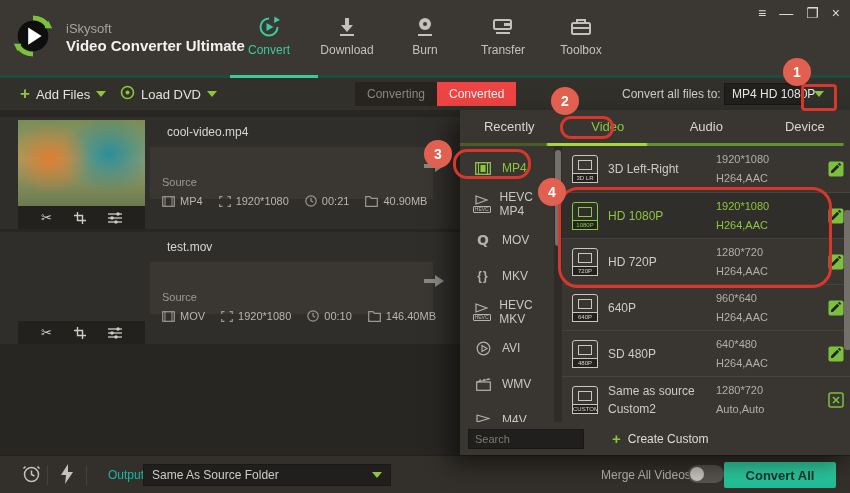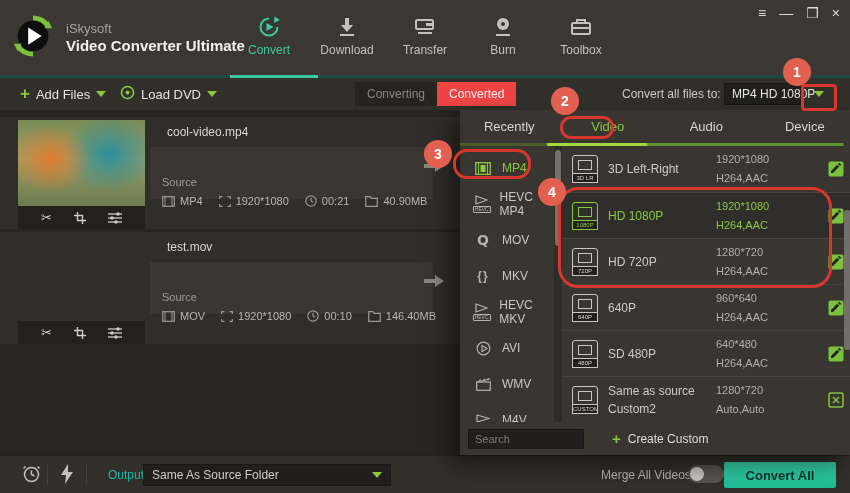--- a/index.html
+++ b/index.html
@@ -151,37 +151,37 @@
           <svg width="22" height="22" viewBox="0 0 22 22">
             <rect x="9" y="2" width="4" height="7" fill="#c4c1bc"></rect>
             <polygon points="5,9 17,9 11,16" fill="#c4c1bc"></polygon>
             <rect x="4" y="18" width="14" height="2" fill="#c4c1bc"></rect>
           </svg>
         </span>
         <span class="nlabel">Download</span>
       </div>
       <div class="nav-item">
         <span class="nicon">
+          <svg width="22" height="22" viewBox="0 0 22 22">
+            <circle cx="11" cy="8" r="6" fill="#c4c1bc"></circle>
+            <circle cx="11" cy="8" r="2" fill="#3b3834"></circle>
+            <rect x="4" y="18" width="14" height="2" fill="#c4c1bc"></rect>
+          </svg>
+        </span>
+        <span class="nlabel">Burn</span>
+      </div>
+      <div class="nav-item">
+        <span class="nicon">
           <svg width="24" height="22" viewBox="0 0 24 22">
             <rect x="3" y="4" width="17" height="9" rx="1.5" stroke="#c4c1bc" stroke-width="2" fill="none"></rect>
             <rect x="13" y="7" width="7" height="3" fill="#c4c1bc"></rect>
             <rect x="5" y="16" width="14" height="2" fill="#c4c1bc"></rect>
           </svg>
         </span>
         <span class="nlabel">Transfer</span>
-      </div>
-      <div class="nav-item">
-        <span class="nicon">
-          <svg width="22" height="22" viewBox="0 0 22 22">
-            <circle cx="11" cy="8" r="6" fill="#c4c1bc"></circle>
-            <circle cx="11" cy="8" r="2" fill="#3b3834"></circle>
-            <rect x="4" y="18" width="14" height="2" fill="#c4c1bc"></rect>
-          </svg>
-        </span>
-        <span class="nlabel">Burn</span>
       </div>
       <div class="nav-item">
         <span class="nicon">
           <svg width="24" height="22" viewBox="0 0 24 22">
             <path d="M8 7 V4 h8 v3" stroke="#c4c1bc" stroke-width="2" fill="none"></path>
             <rect x="3" y="7" width="18" height="11" rx="1.5" stroke="#c4c1bc" stroke-width="2" fill="none"></rect>
             <rect x="3" y="11" width="18" height="2" fill="#c4c1bc"></rect>
           </svg>
         </span>
         <span class="nlabel">Toolbox</span>

